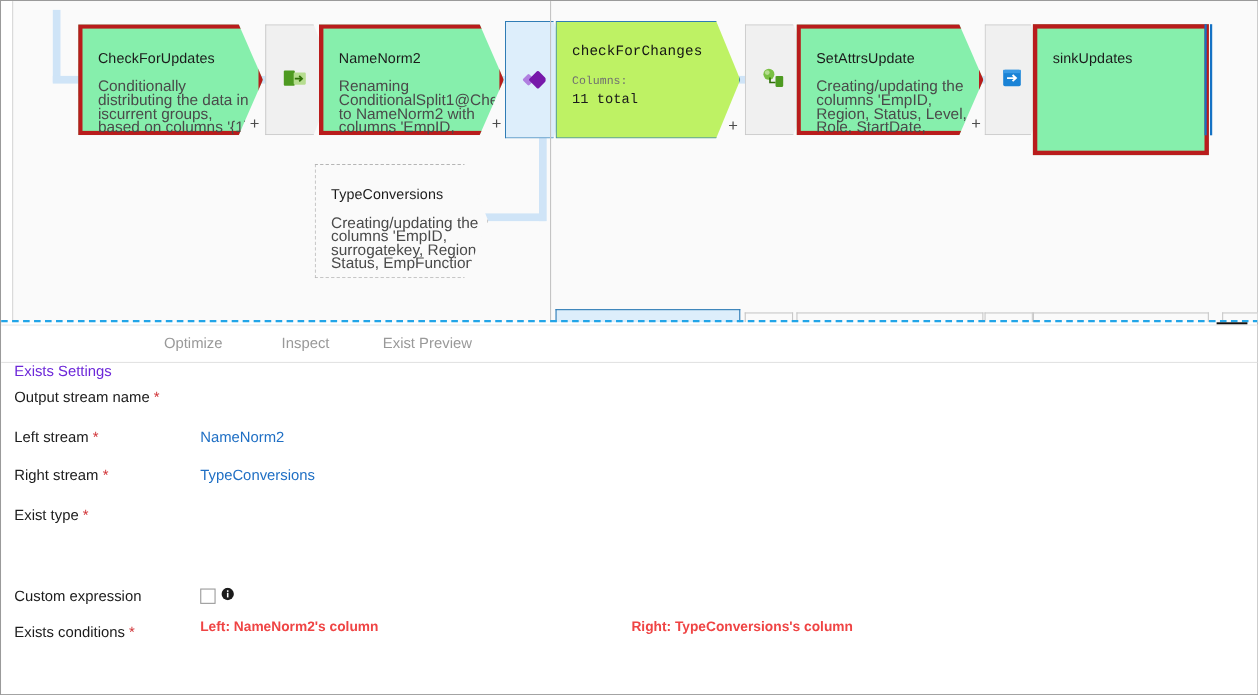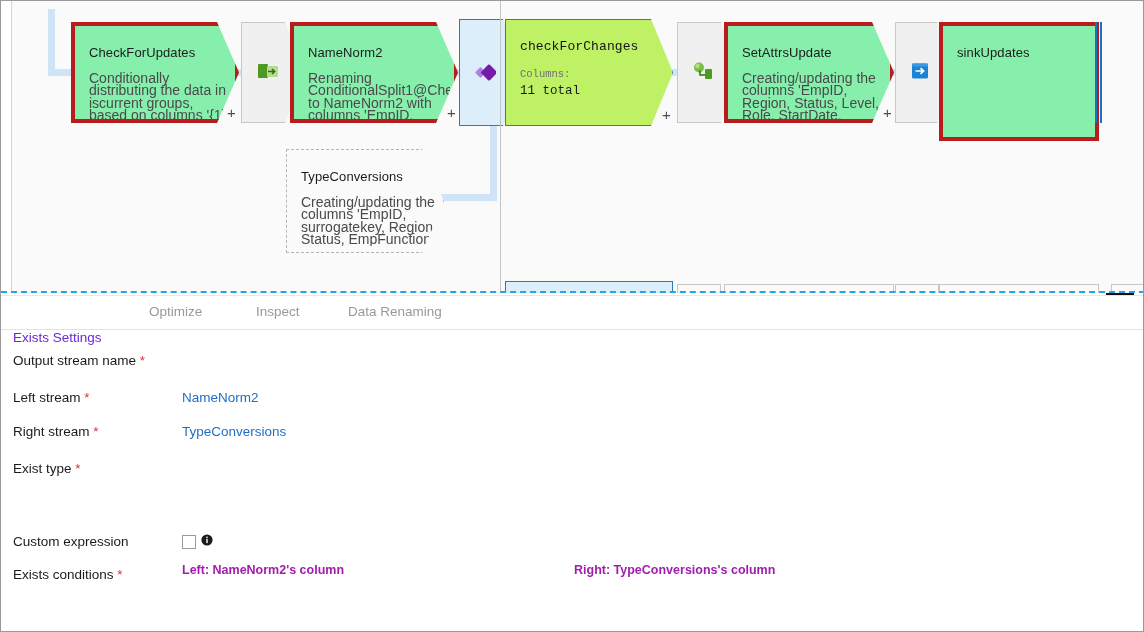--- a/index.html
+++ b/index.html
@@ -226,21 +226,21 @@
     position: absolute;
     width: 12px; height: 12px;
     cursor: pointer;
   }
 
   
   .cond-head {
     position: absolute;
     font-size: 12.5px;
     font-weight: bold;
-    color: #a21caf;
+    color: #ef4444;
     white-space: nowrap;
   }
 </style>
 </head>
 <body>
 
 <div id="app">
 
   <div id="canvas">
 
@@ -328,21 +328,21 @@
 
   <div id="splitter"></div>
   <div id="splitter-handle"></div>
 
   <div id="panel">
 
     <div id="tabbar">
       <div class="tab active" style="left:12px;">Exists Settings</div>
       <div class="tab" style="left:148px;text-align:center;">Optimize</div>
       <div class="tab" style="left:255px;">Inspect</div>
-      <div class="tab" style="left:347px;">Data Renaming</div>
+      <div class="tab" style="left:347px;">Exist Preview</div>
     </div>
 
     <div class="flabel" style="left:12px; top:57px;">
       <span>Output stream name</span>
       <span class="req">*</span>
     </div>
 
     <div class="flabel" style="left:12px; top:94px;">
       <span>Left stream</span>
       <span class="req">*</span>

